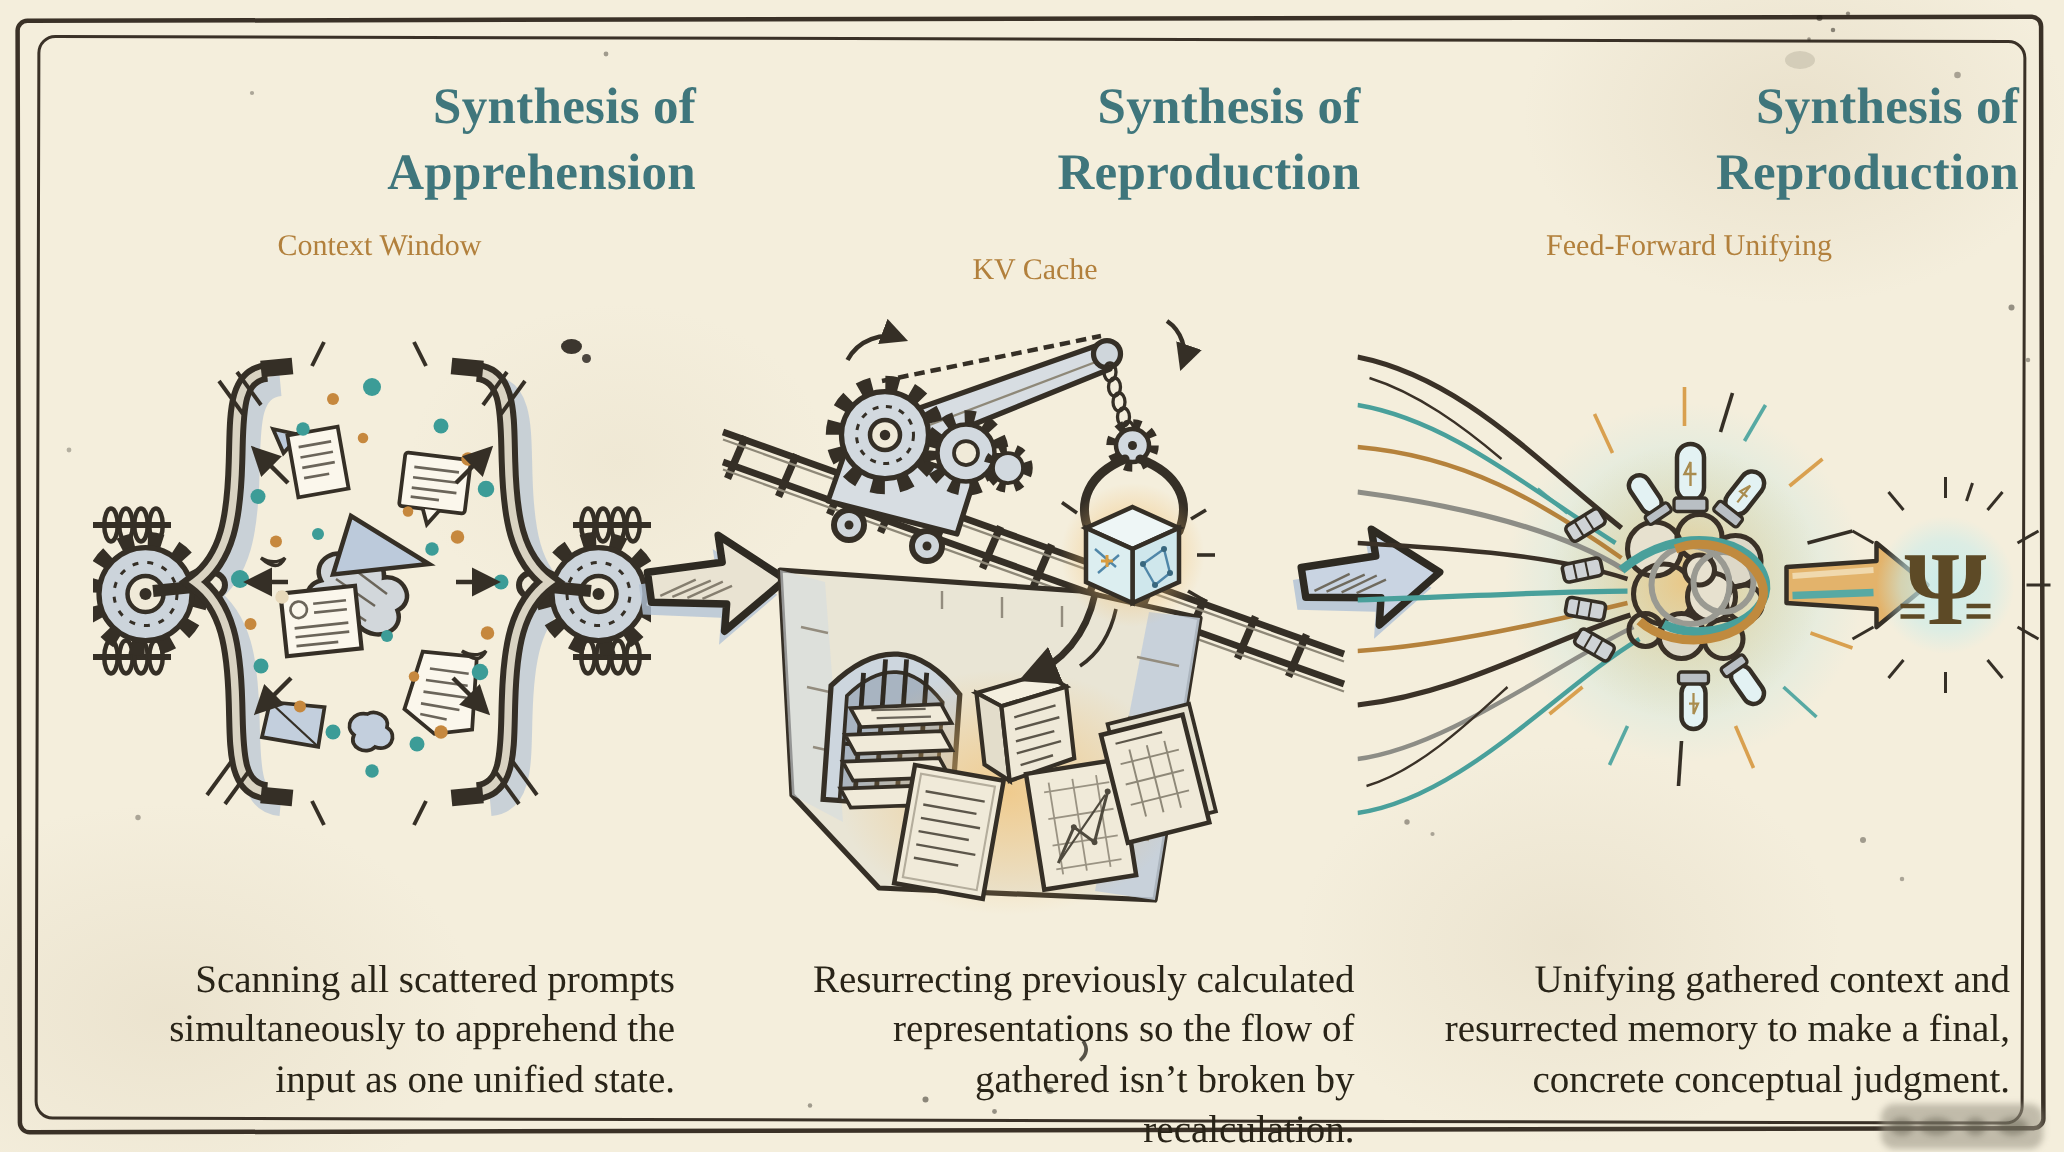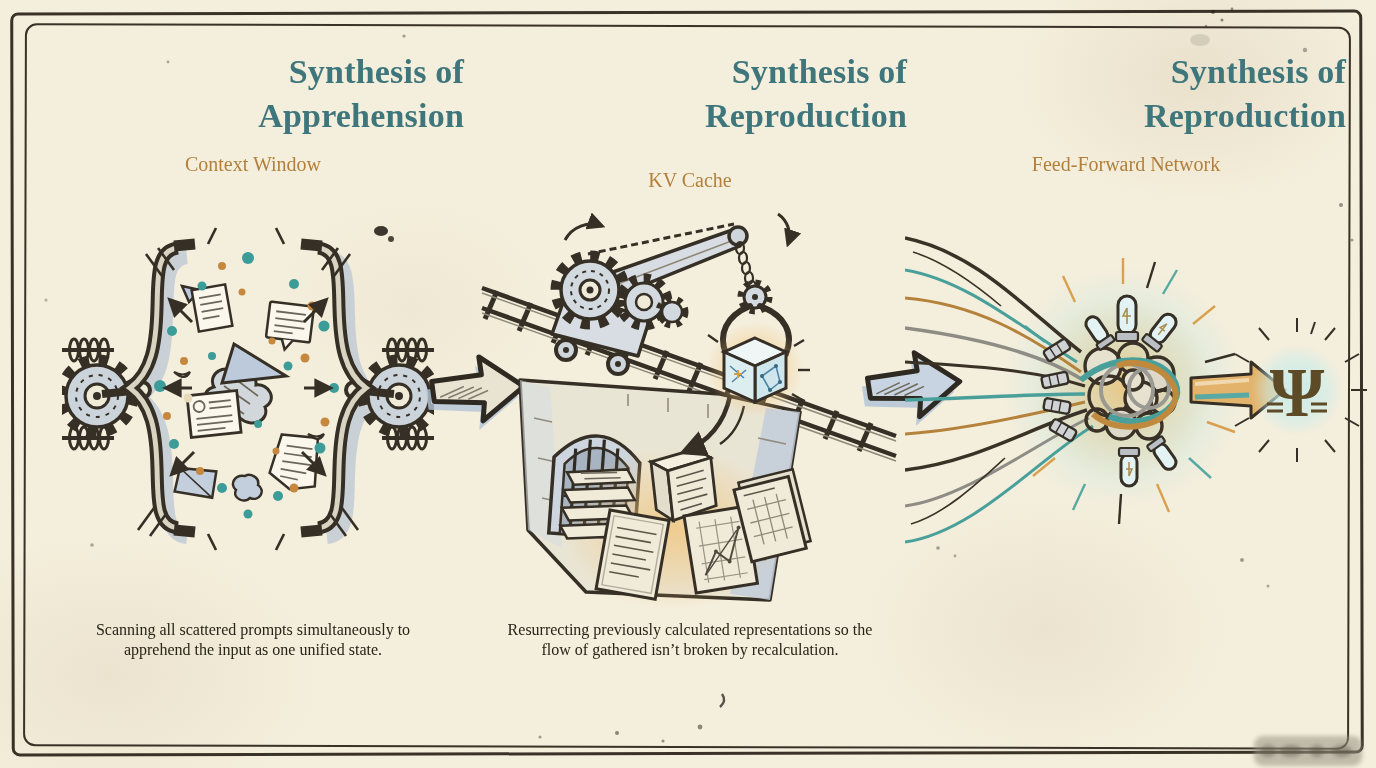--- a/index.html
+++ b/index.html
@@ -14,22 +14,22 @@
       #f4eedc;
   }
   .frame-outer{position:absolute;left:11px;top:11px;right:13px;bottom:13px;
     border:3px solid #3a3127;border-radius:8px;transform:rotate(-.12deg);pointer-events:none;}
   .frame-inner{position:absolute;left:24px;top:25px;right:26px;bottom:20px;
     border:2px solid #3a3127;border-radius:12px;transform:rotate(.15deg);pointer-events:none;}
   .col-title{position:absolute;text-align:right;color:#3f767c;font-weight:bold;
     font-size:34px;line-height:1.29;letter-spacing:.2px;margin:0;}
   .col-sub{position:absolute;text-align:center;color:#b2803c;font-weight:normal;
     font-size:20px;margin:0;}
-  .col-desc{position:absolute;text-align:center;color:#292418;font-size:16px;
-    line-height:1.28;margin:0;}
+  .col-desc{position:absolute;text-align:right;color:#292418;font-size:26px;
+    line-height:1.28;margin:16px;}
   .illu{position:absolute;}
   .blk-arrow{position:absolute;}
   .watermark{position:absolute;left:1254px;top:736px;width:108px;height:30px;
     border-radius:9px;background:rgba(151,146,129,.55);filter:blur(2px);overflow:hidden;}
   .watermark i{position:absolute;top:9px;width:16px;height:12px;border-radius:50%;
     background:rgba(92,87,72,.45);}
 </style>
 </head>
 <body>
 
@@ -39,21 +39,22 @@
 
   <h2 class="col-title" style="left:42px;top:50px;width:422px;"><span>Synthesis of</span><br><span>Apprehension</span></h2>
   <h3 class="col-sub" style="left:42px;top:153px;width:422px;">Context Window</h3>
   <p class="col-desc" style="left:72px;top:620px;width:362px;">Scanning all scattered prompts simultaneously to apprehend the input as one unified state.</p>
 
   <h2 class="col-title" style="left:473px;top:50px;width:434px;"><span>Synthesis of</span><br><span>Reproduction</span></h2>
   <h3 class="col-sub" style="left:473px;top:169px;width:434px;">KV Cache</h3>
   <p class="col-desc" style="left:493px;top:620px;width:394px;">Resurrecting previously calculated representations so the flow of gathered isn’t broken by recalculation.</p>
 
   <h2 class="col-title" style="left:906px;top:50px;width:440px;"><span>Synthesis of</span><br><span>Reproduction</span></h2>
-  <h3 class="col-sub" style="left:906px;top:153px;width:440px;">Feed-Forward Network</h3>
+  <h3 class="col-sub" style="left:906px;top:153px;width:440px;">Feed-Forward Unifying</h3>
+  <p class="col-desc" style="left:928px;top:620px;width:396px;">Unifying gathered context and resurrected memory to make a final, concrete conceptual judgment.</p>
 
   <svg class="illu" style="left:62px;top:226px;" width="372" height="330" viewBox="0 0 372 330">
     <defs>
       <marker id="ah1" viewBox="0 0 10 10" refX="8" refY="5" markerWidth="6.5" markerHeight="6.5" orient="auto-start-reverse">
         <path d="M0,0 L10,5 L0,10 z" fill="#352f26"></path>
       </marker>
     </defs>
 
     <g>
       <path d="M 116 22 C 94 24 96 52 95 82 C 94 118 90 146 68 162 C 90 178 94 206 95 242 C 96 272 94 300 116 302" fill="none" stroke="#b6c4d4" stroke-width="14" opacity=".7" transform="translate(9,9)"></path>

